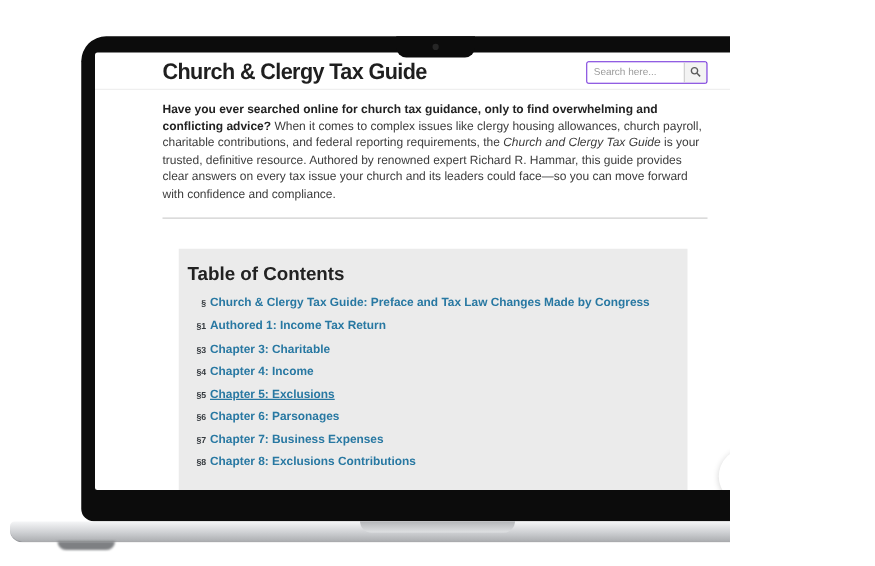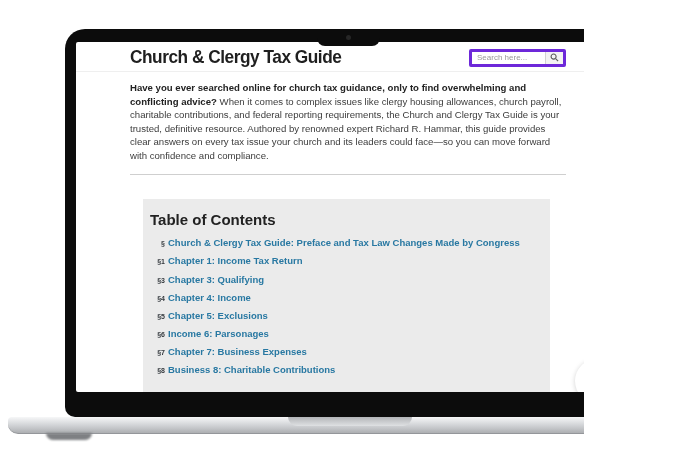--- a/index.html
+++ b/index.html
@@ -24,31 +24,31 @@
         border-radius:0 0 7px 7px;filter:blur(1px);}
   .foot.left{left:46px;} .foot.right{left:608px;}
 
   
   .header-wrap{border-bottom:1px solid #efefef;}
   .page-pad{padding-left:54px;padding-right:52px;}
   .header-row{display:flex;justify-content:space-between;align-items:center;
               padding-top:5px;padding-bottom:3px;}
   .page-title{font-size:18px;font-weight:bold;color:#1f1f1f;letter-spacing:-0.5px;
               transform:scaleX(.96);transform-origin:left center;white-space:nowrap;}
-  .search-box{display:flex;width:97px;height:18px;border:3px solid #6d28d9;
+  .search-box{display:flex;width:97px;height:18px;border:1px solid #6d28d9;
               border-radius:2px;background:#fff;box-sizing:border-box;}
   .search-input{flex:1;min-width:0;border:0;outline:none;font-size:8px;padding:0 5px;
                 color:#555;font-family:"Liberation Sans",sans-serif;}
   .search-input::placeholder{color:#9a9a9a;}
   .search-btn{width:18px;background:#f3f3f3;border:0;border-left:1px solid #d2d2d2;
               display:flex;align-items:center;justify-content:center;cursor:pointer;padding:0;}
 
   .intro{margin-top:9px;font-size:9.6px;line-height:13.6px;color:#3c3c3c;}
   .intro .b{font-weight:bold;color:#222;}
-  .intro .i{text-align:right;}
+  .intro .i{font-style:italic;text-align:right;}
   .rule{border:0;border-top:1px solid #cfcfcf;margin:11px 0 0 0;}
 
   .toc-box{margin-top:24px;margin-left:13px;width:407px;background:#ebebeb;
            padding:12px 0;box-sizing:border-box;}
   .toc-heading{font-size:15px;font-weight:bold;color:#222;padding-left:7px;}
   .toc-list{list-style:none;margin:7px 0 0 0;padding:0;}
   .toc-item{display:flex;align-items:flex-start;padding:3.6px 0 3.6px 7px;line-height:10px;}
   .toc-prefix{width:15px;margin-right:3px;text-align:right;font-size:7px;font-weight:bold;
               color:#33383d;padding-top:1px;flex:none;}
   .toc-link{font-size:9.5px;font-weight:bold;color:#2878a2;text-decoration:none;}
@@ -90,45 +90,45 @@
 
         <div class="toc-box">
           <div class="toc-heading">Table of Contents</div>
           <ul class="toc-list">
               <li class="toc-item">
                 <span class="toc-prefix">§</span>
                 <a class="toc-link" href="#" style="color: rgb(40, 120, 162);">Church &amp; Clergy Tax Guide: Preface and Tax Law Changes Made by Congress</a>
               </li>
               <li class="toc-item">
                 <span class="toc-prefix">§1</span>
-                <a class="toc-link" href="#" style="color: rgb(40, 120, 162);">Chapter 1: Income Tax Return</a>
+                <a class="toc-link" href="#" style="color: rgb(40, 120, 162);">Authored 1: Income Tax Return</a>
               </li>
               <li class="toc-item">
                 <span class="toc-prefix">§3</span>
-                <a class="toc-link" href="#" style="color: rgb(40, 120, 162);">Chapter 3: Qualifying</a>
+                <a class="toc-link" href="#" style="color: rgb(40, 120, 162);">Chapter 3: Charitable</a>
               </li>
               <li class="toc-item">
                 <span class="toc-prefix">§4</span>
                 <a class="toc-link" href="#" style="color: rgb(40, 120, 162);">Chapter 4: Income</a>
               </li>
               <li class="toc-item">
                 <span class="toc-prefix">§5</span>
-                <a class="toc-link" href="#" style="color: rgb(40, 120, 162);">Chapter 5: Exclusions</a>
+                <a class="toc-link" href="#" style="color: rgb(40, 120, 162); text-decoration: underline;">Chapter 5: Exclusions</a>
               </li>
               <li class="toc-item">
                 <span class="toc-prefix">§6</span>
-                <a class="toc-link" href="#" style="color: rgb(40, 120, 162);">Income 6: Parsonages</a>
+                <a class="toc-link" href="#" style="color: rgb(40, 120, 162);">Chapter 6: Parsonages</a>
               </li>
               <li class="toc-item">
                 <span class="toc-prefix">§7</span>
                 <a class="toc-link" href="#" style="color: rgb(40, 120, 162);">Chapter 7: Business Expenses</a>
               </li>
               <li class="toc-item">
                 <span class="toc-prefix">§8</span>
-                <a class="toc-link" href="#" style="color: rgb(40, 120, 162);">Business 8: Charitable Contributions</a>
+                <a class="toc-link" href="#" style="color: rgb(40, 120, 162);">Chapter 8: Exclusions Contributions</a>
               </li>
             </ul>
         </div>
       </div>
 
       <div class="avatar">
         <span style="display:flex;">
           <svg width="34" height="38" viewBox="0 0 40 46">
 
             <path d="M8 46 Q8 36 20 36 Q32 36 32 46 Z" fill="#7c2b24"></path>

